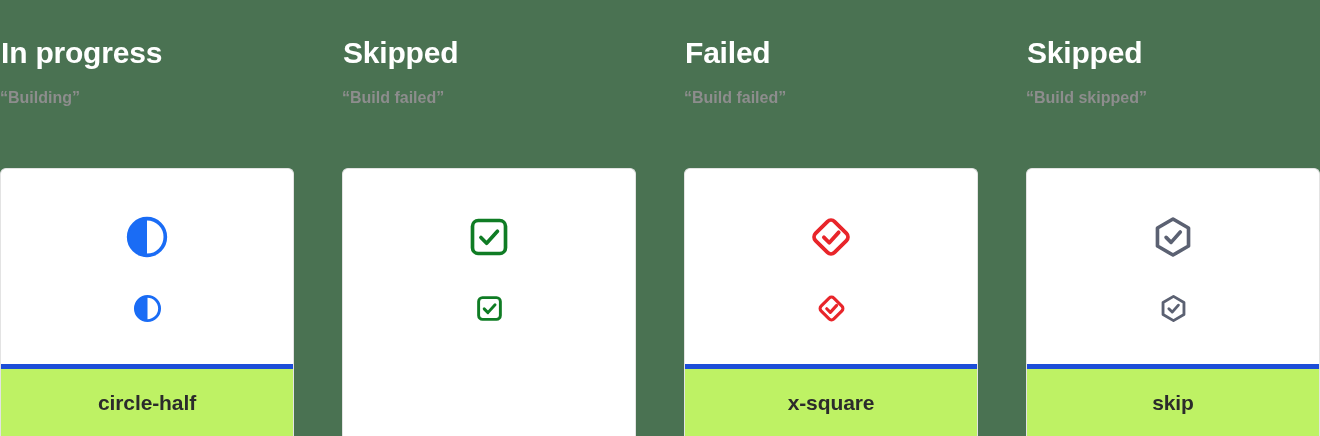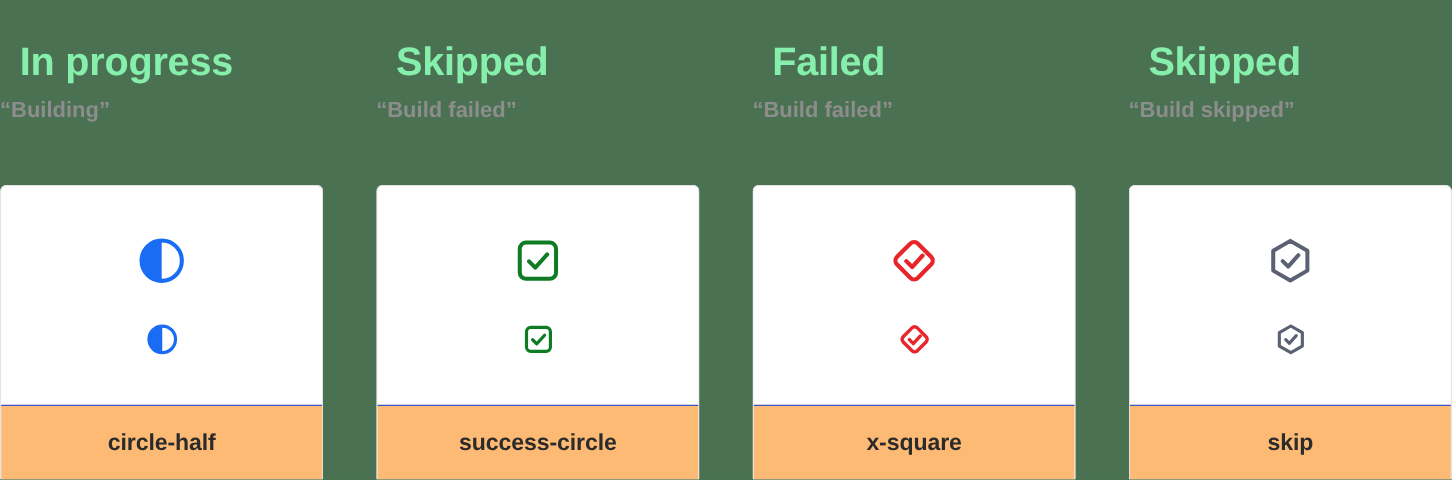--- a/index.html
+++ b/index.html
@@ -31,33 +31,33 @@
 
   .col-head {
     position: absolute;
     top: 0;
     left: 0;
     width: 100%;
   }
   .head-title {
     position: absolute;
     top: 38px;
-    left: 18px;
-    font-size: 36px;
+    left: 1px;
+    font-size: 30px;
     font-weight: bold;
-    color: #86efac;
+    color: #ffffff;
     letter-spacing: -0.2px;
     line-height: 1;
     white-space: nowrap;
   }
   .head-sub {
     position: absolute;
     top: 90px;
     left: 0;
-    font-size: 20px;
+    font-size: 16px;
     font-weight: bold;
     color: #8d8d8d;
     line-height: 1;
     white-space: nowrap;
   }
 
   .card {
     position: absolute;
     top: 168px;
     left: 0;
@@ -85,22 +85,22 @@
   }
   .icon-slot.big { top: 44px; height: 48px; }
   .icon-slot.small { top: 122px; height: 34px; }
 
   .card-footer {
     position: absolute;
     bottom: 0;
     left: 0;
     right: 0;
     height: 67px;
-    background: #fdba74;
-    border-top: 1px solid #1d4ed8;
+    background: #bef264;
+    border-top: 5px solid #1d4ed8;
     display: flex;
     align-items: center;
     justify-content: center;
   }
   .footer-label {
     font-size: 21px;
     font-weight: bold;
     color: #2b2b2b;
     letter-spacing: -0.1px;
     white-space: nowrap;
@@ -160,23 +160,20 @@
         </div>
         <div class="icon-slot small">
           <span>
             <svg width="29" height="29" viewBox="0 0 24 24" fill="none" stroke="#0f7c24" stroke-width="2.4" stroke-linecap="round" stroke-linejoin="round">
               <rect x="3" y="3" width="18" height="18" rx="3.2" ry="3.2"></rect>
               <path d="M7.6 12.3 L10.7 15.4 L16.6 8.9"></path>
             </svg>
           </span>
         </div>
       </div>
-      <div class="card-footer">
-        <span class="footer-label">success-circle</span>
-      </div>
     </div>
   </div>
 
   <div class="column col-3">
     <div class="col-head">
       <div class="head-title">Skipped</div>
       <div class="head-sub">“Build skipped”</div>
     </div>
     <div class="card">
       <div class="card-body">

